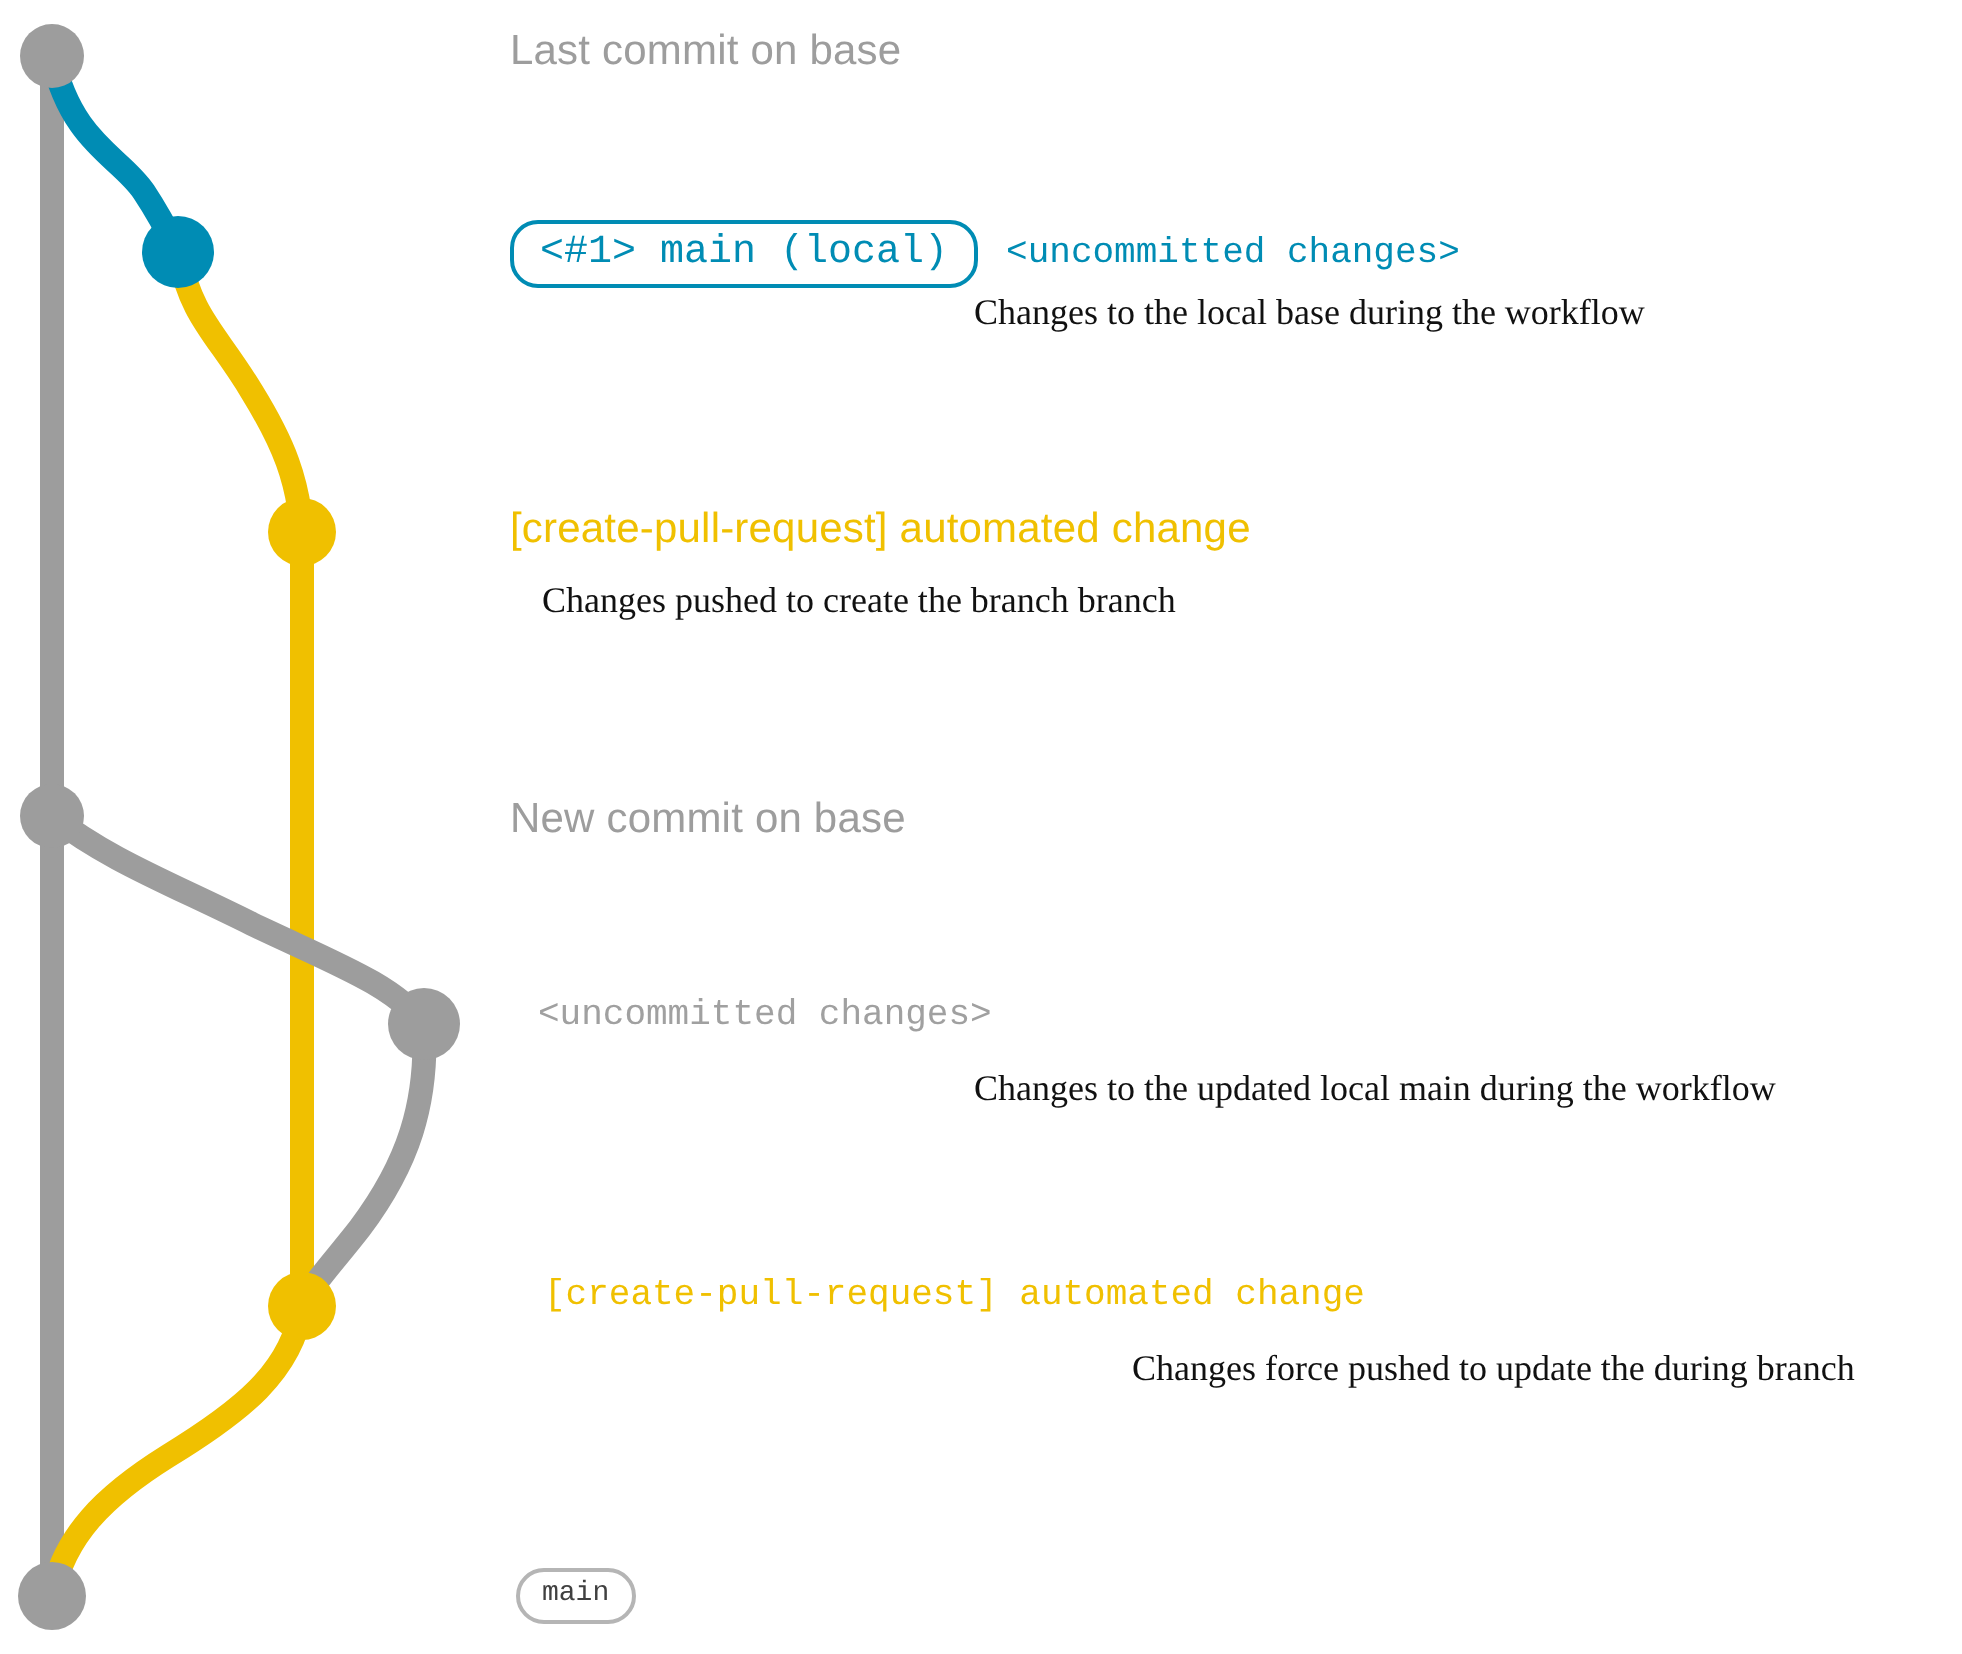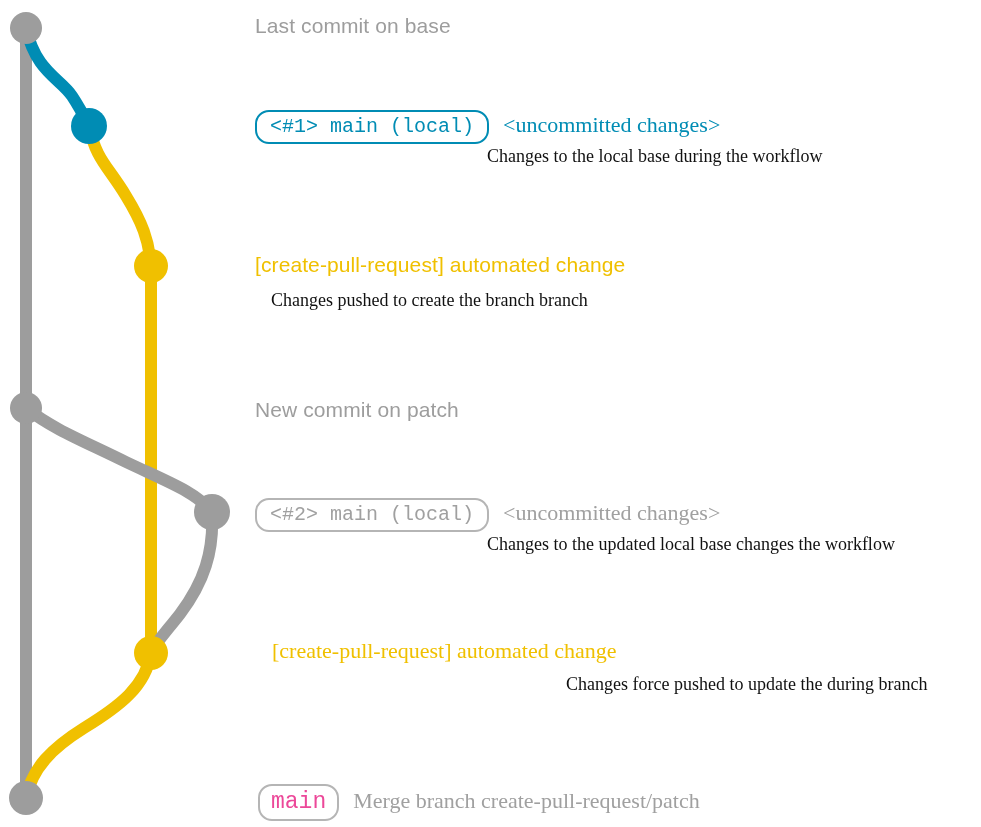--- a/index.html
+++ b/index.html
@@ -48,25 +48,25 @@
     border-radius: 14px;
     padding: 4px 13px 5px 13px;
     font-size: 20px;
     line-height: 1.05;
     font-family: Liberation Mono, monospace;
     background: #ffffff;
   }
   .badge-teal   { color: #008cb4; border-color: #008cb4; }
   .badge-gray   { color: #a0a0a0; border-color: #b5b5b5; }
   .badge-yellow { color: #f0c000; border-color: #f0c000; }
-  .badge-merge  { color: #ec4899; border-color: #b5b5b5; font-size: 23px; padding: 4px 11px 5px 11px; }
+  .badge-merge  { color: #404040; border-color: #b5b5b5; font-size: 14px; padding: 4px 11px 5px 11px; }
 
   .subject {
-    font-family: Liberation Serif, serif;
-    font-size: 22px;
+    font-family: Liberation Mono, monospace;
+    font-size: 18px;
     margin-left: 14px;
   }
   .subject.teal   { color: #008cb4; }
   .subject.gray   { color: #a0a0a0; }
   .subject.yellow { color: #f0c000; }
 
   
   .desc {
     position: absolute;
     font-family: "Liberation Serif", "DejaVu Serif", serif;
@@ -116,30 +116,28 @@
   <span class="subject teal">&lt;uncommitted changes&gt;</span>
 </div>
 <div class="desc" style="left:487px; top:146px;">Changes to the local base during the workflow</div>
 
 <div class="row" style="left:255px; top:253px;">
   <span class="caption yellow">[create-pull-request] automated change</span>
 </div>
 <div class="desc" style="left:271px; top:290px;">Changes pushed to create the branch branch</div>
 
 <div class="row" style="left:255px; top:398px;">
-  <span class="caption gray">New commit on patch</span>
+  <span class="caption gray">New commit on base</span>
 </div>
 
 <div class="row" style="left:255px; top:498px;">
-  <span class="badge badge-gray">&lt;#2&gt; main (local)</span>
   <span class="subject gray">&lt;uncommitted changes&gt;</span>
 </div>
-<div class="desc" style="left:487px; top:534px;">Changes to the updated local base changes the workflow</div>
+<div class="desc" style="left:487px; top:534px;">Changes to the updated local main during the workflow</div>
 
 <div class="row" style="left:258px; top:638px;">
   <span class="subject yellow">[create-pull-request] automated change</span>
 </div>
 <div class="desc" style="left:566px; top:674px;">Changes force pushed to update the during branch</div>
 
 <div class="row" style="left:258px; top:784px;">
   <span class="badge badge-merge">main</span>
-  <span class="subject gray">Merge branch create-pull-request/patch</span>
 </div>
 
 </body></html>

